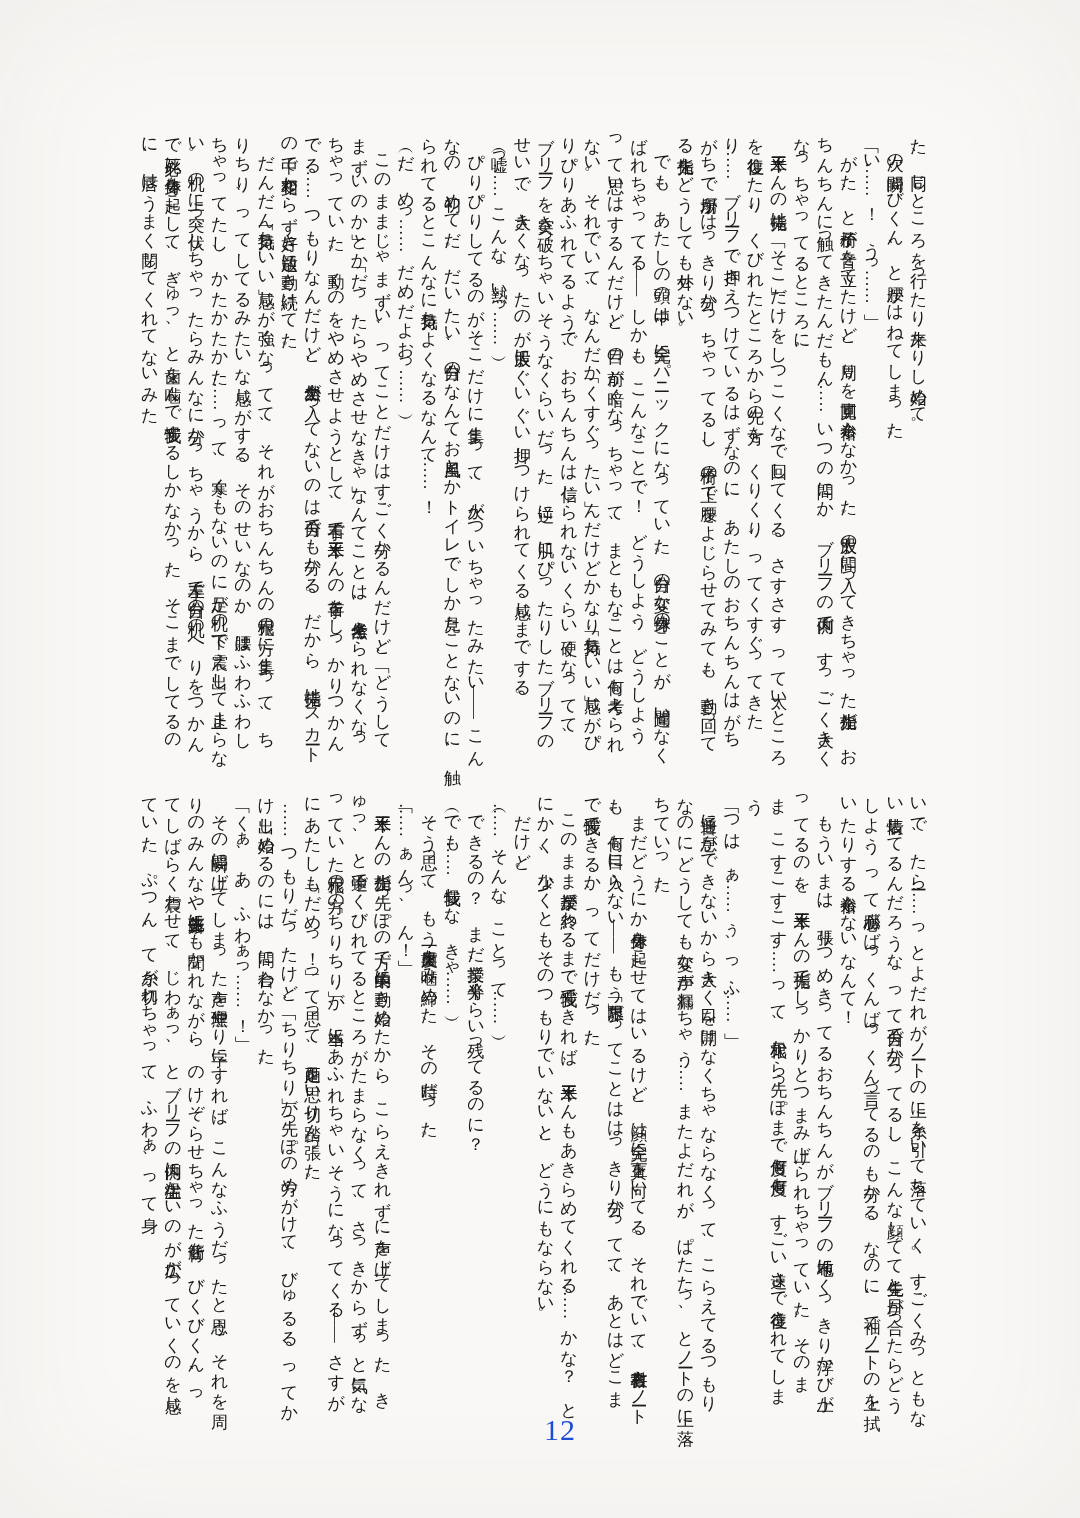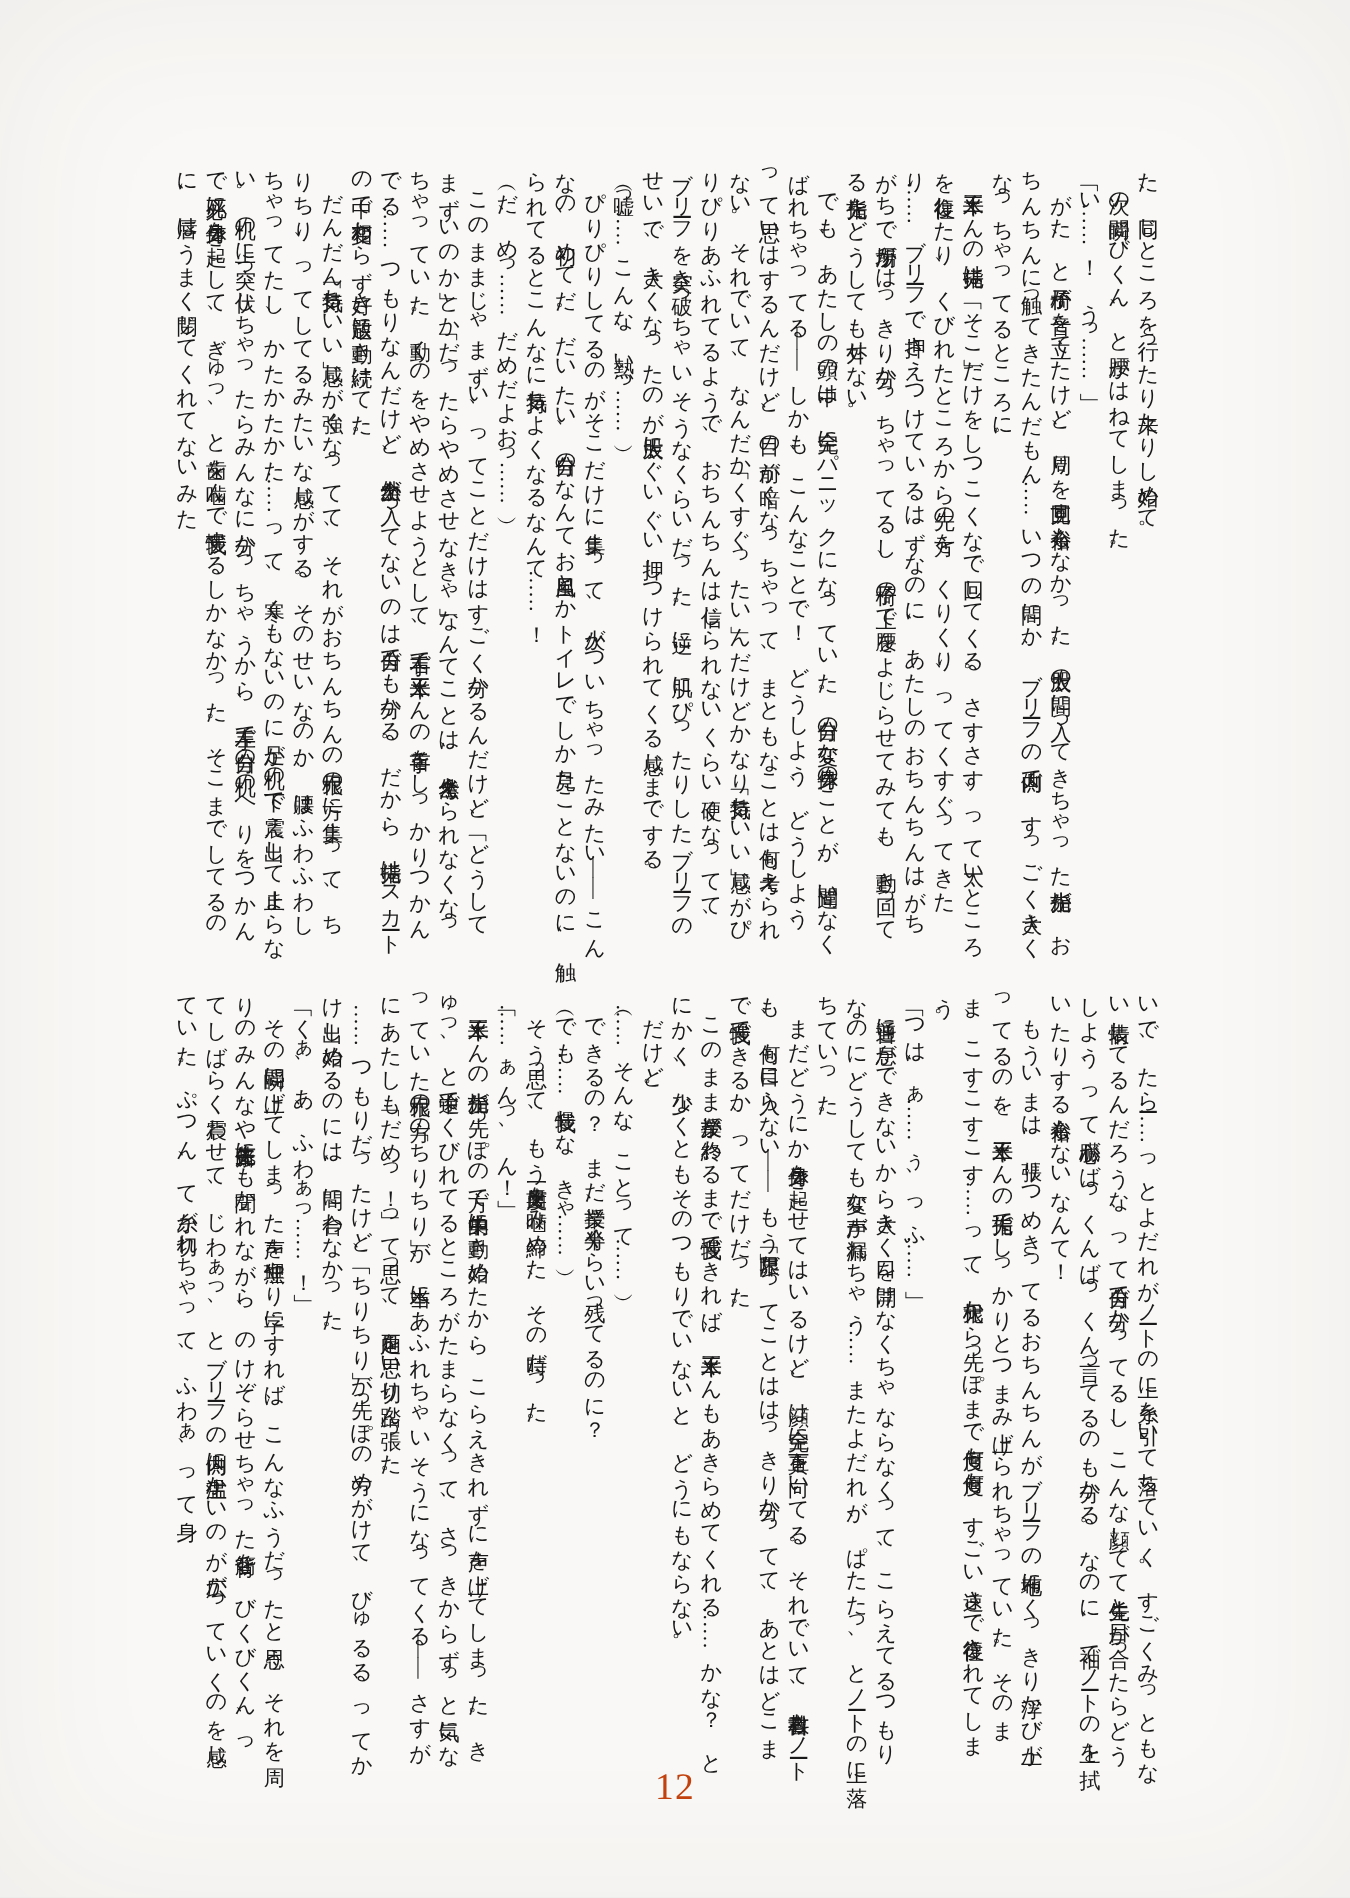--- a/index.html
+++ b/index.html
@@ -38,23 +38,23 @@
     margin: 0;
     padding: 0;
     text-indent: 0;
   }
   .para.indent { text-indent: 1em; }
   .page-number {
     position: absolute;
     top: 1413px;
     left: 540px;
     transform: translateX(-50%);
-    margin-left: 0;
+    margin-left: 20px;
     font-size: 30px;
-    color: #c2410c;
+    color: #1d4ed8;
     letter-spacing: 1px;
   }
 </style>
 </head>
 <body>
 
 <div class="page">
   <div class="text-block block-top">
       <p class="para">た、同じところを行ったり来たりし始めて。</p>
       <p class="para indent">次の瞬間、びくん、と腰がはねてしまった。</p>

